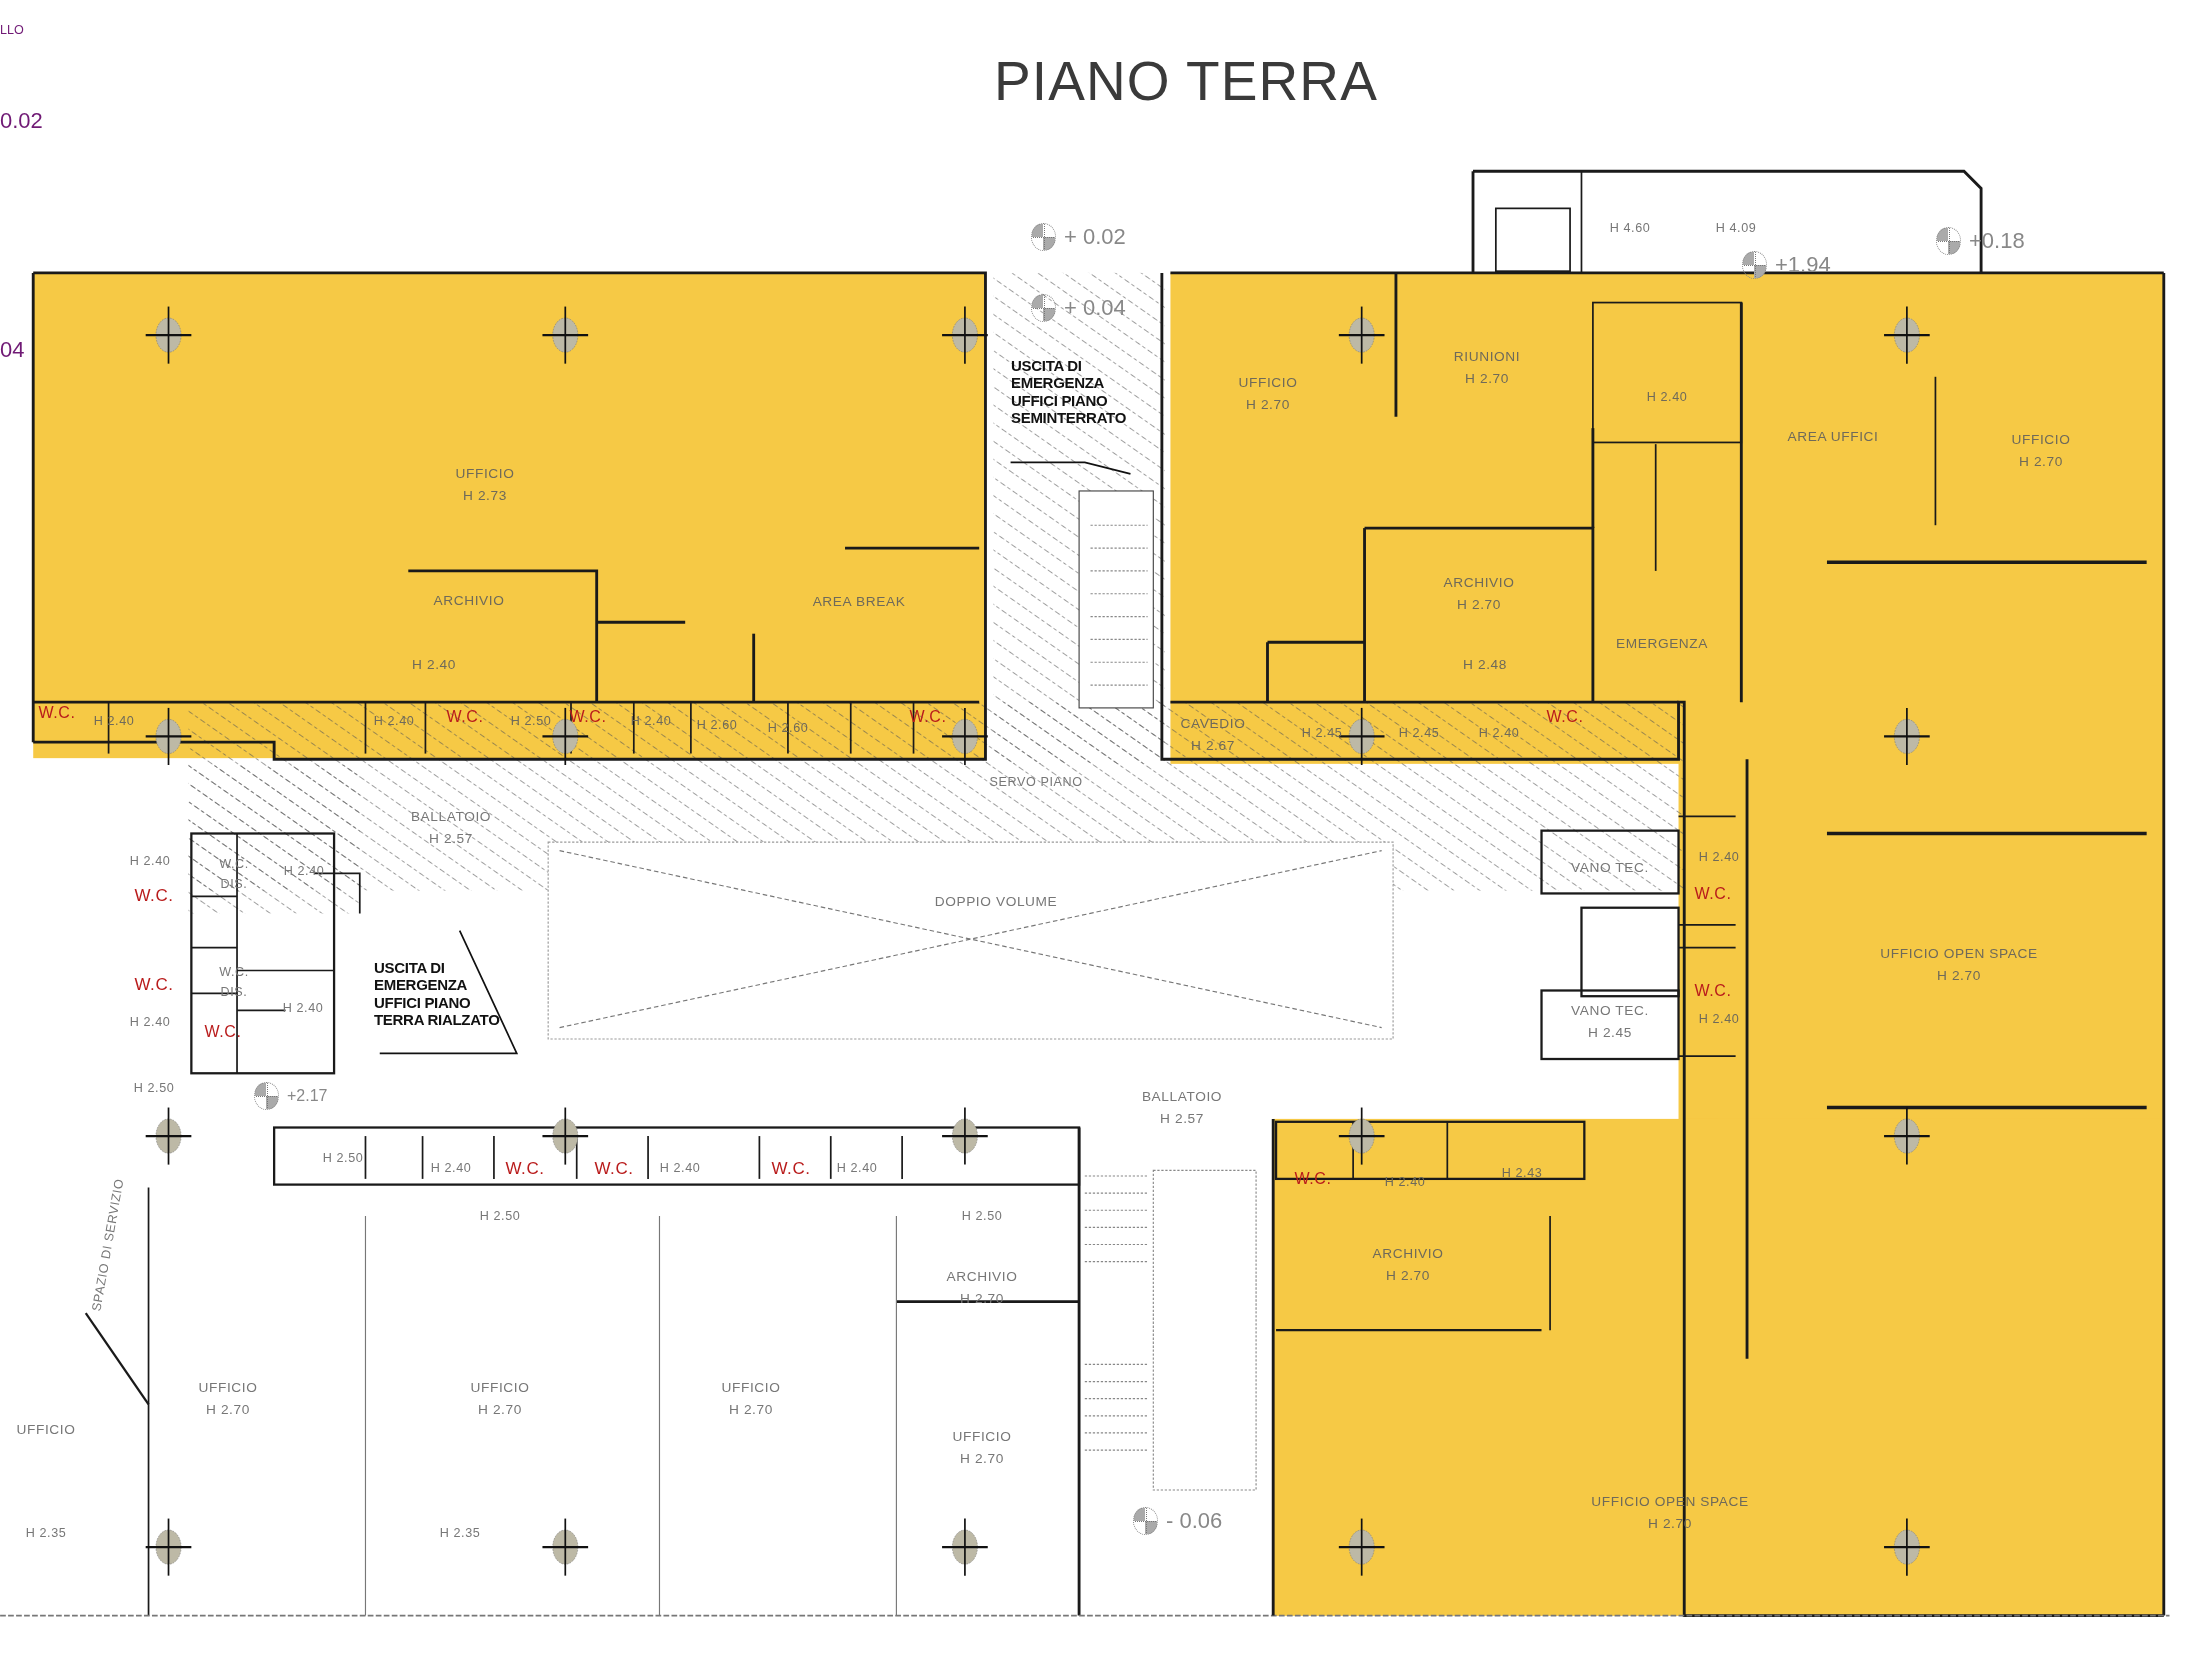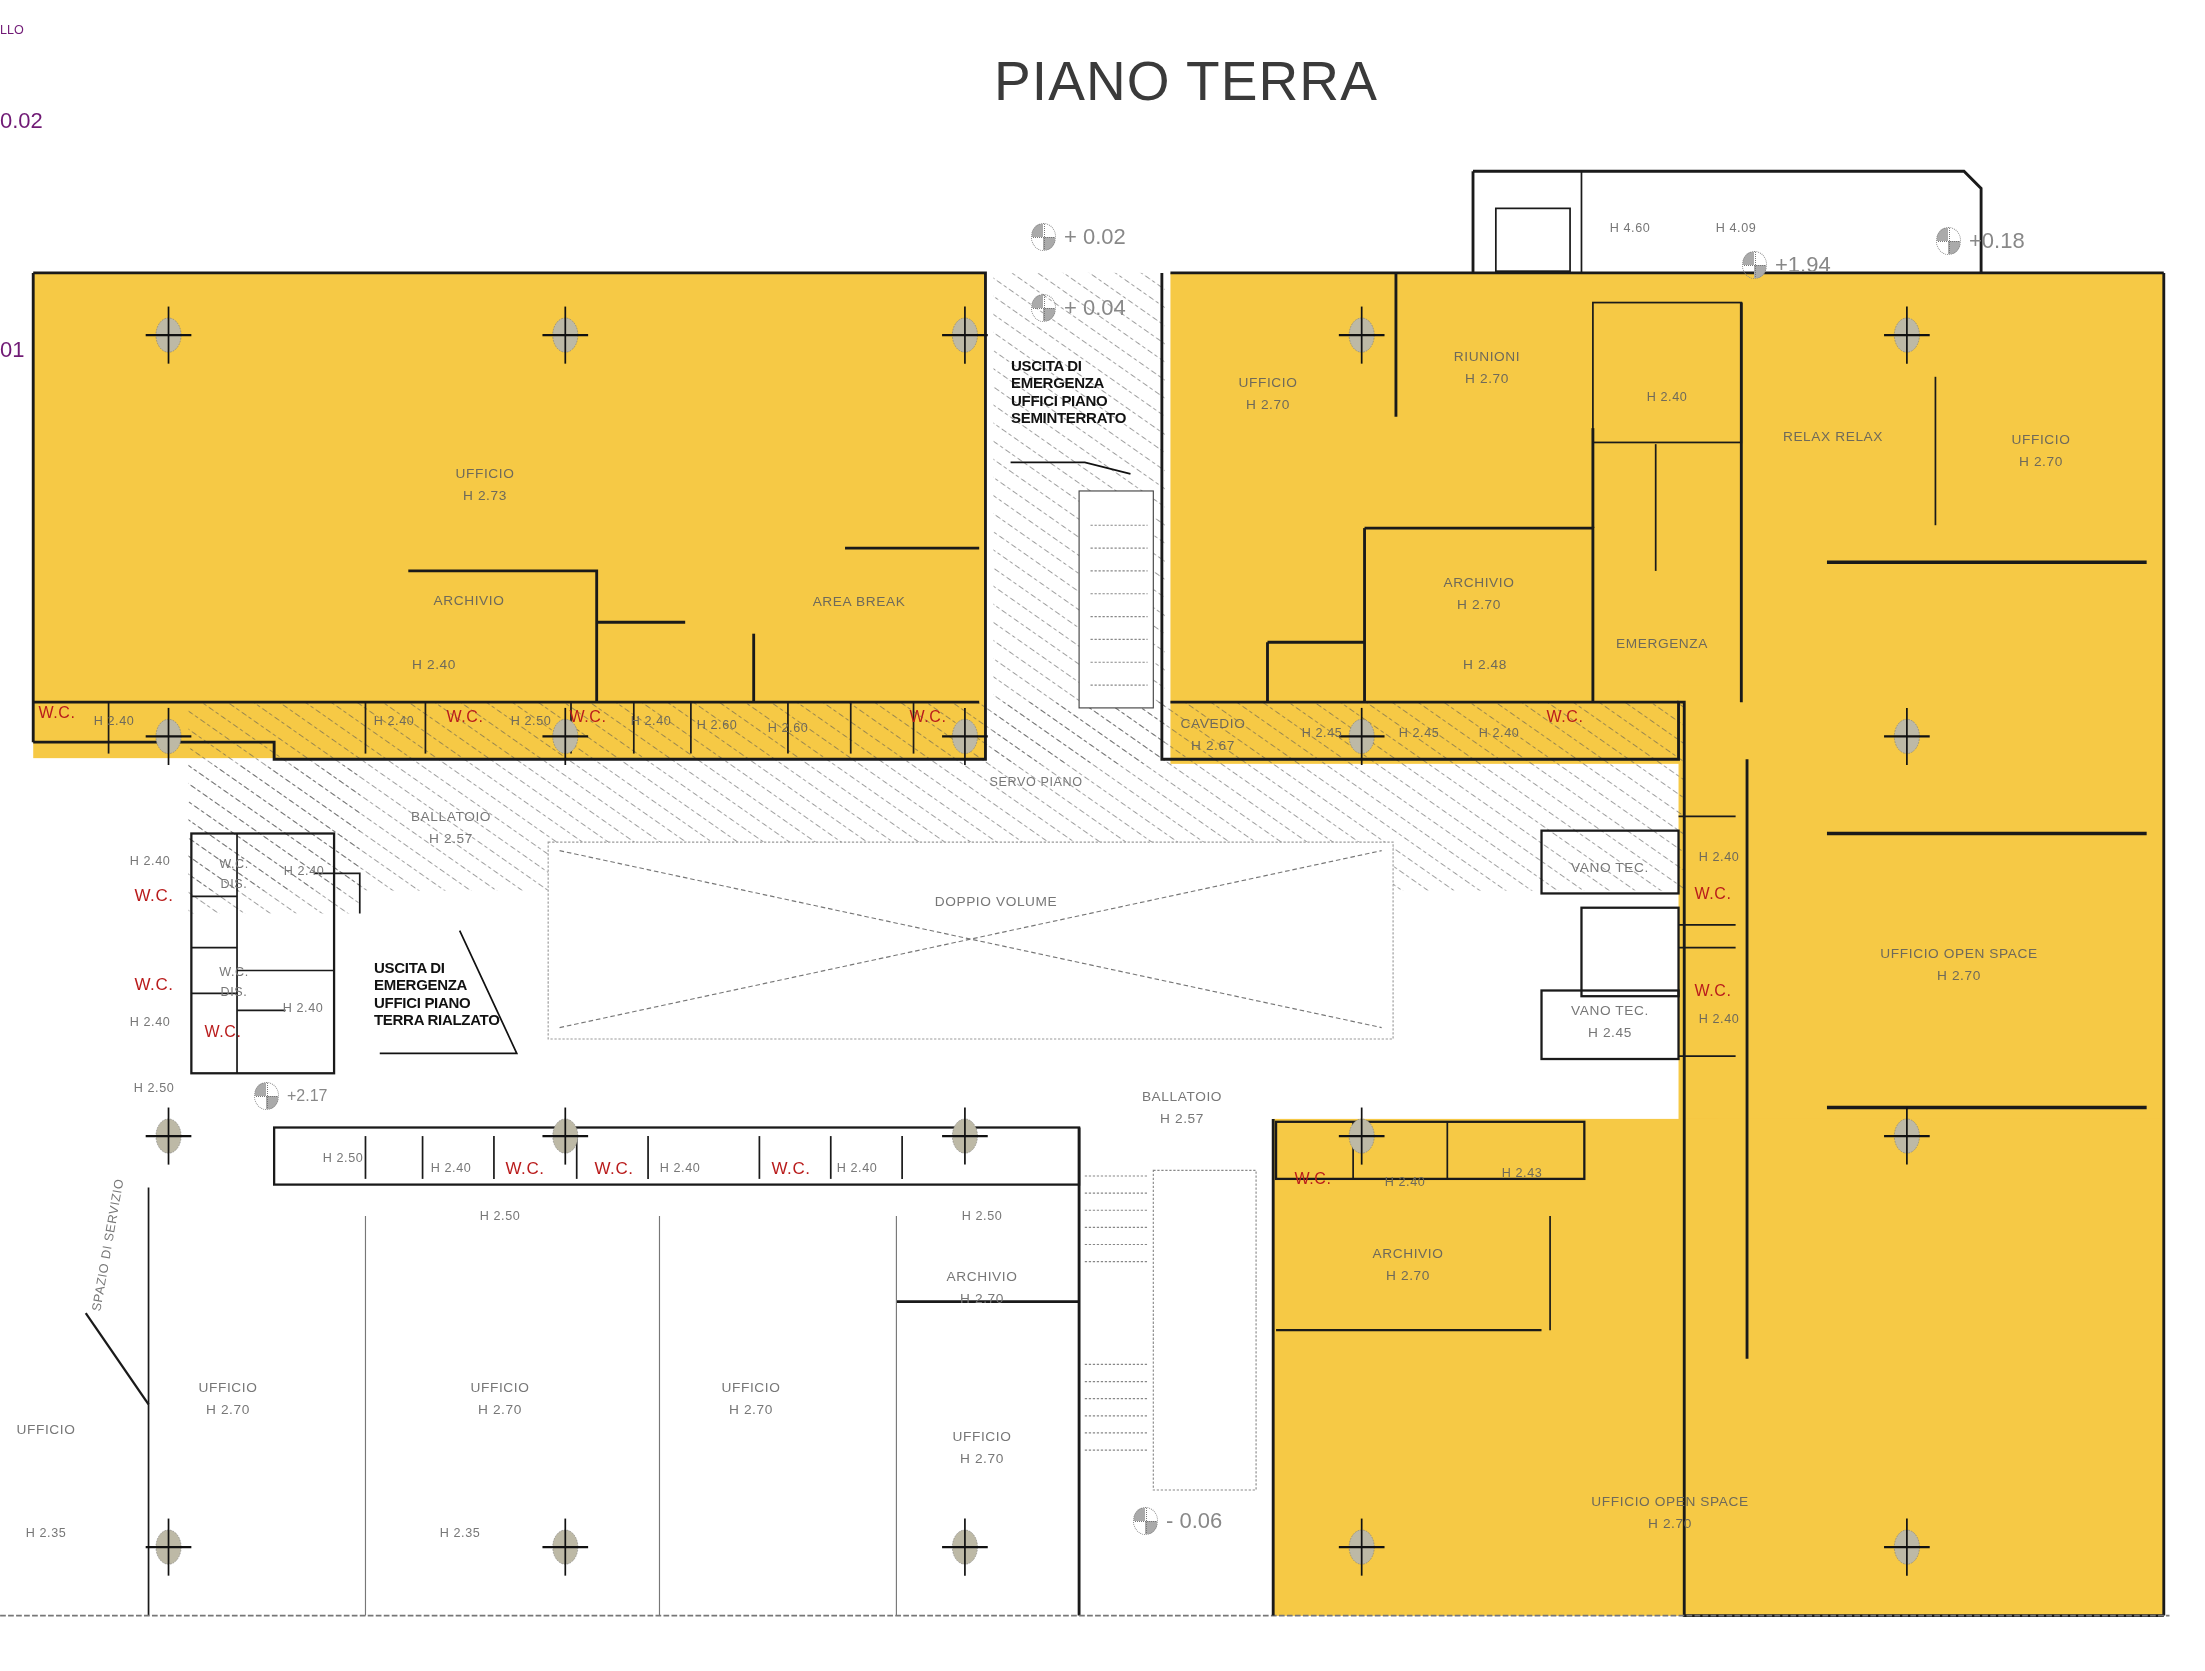--- a/index.html
+++ b/index.html
@@ -213,21 +213,21 @@
     <g stroke="#111" stroke-width="3" fill="none">
       <polyline points="1770,810 1900,810 1980,830"></polyline>
       <polyline points="665,1845 905,1845 805,1630"></polyline>
     </g>
   </svg>
 
   <div class="title">PIANO TERRA</div>
 
   <div class="edge-text" style="left:0;top:23px;font-size:12.6px;">LLO</div>
   <div class="edge-text" style="left:0;top:108px;">0.02</div>
-  <div class="edge-text" style="left:0;top:337px;">01</div>
+  <div class="edge-text" style="left:0;top:337px;">04</div>
 
   <div class="level" style="left:1031px;top:223px;">
     <span class="mark"></span>
     <span>+ 0.02</span>
   </div>
   <div class="level" style="left:1031px;top:294px;">
     <span class="mark"></span>
     <span>+ 0.04</span>
   </div>
   <div class="level" style="left:1742px;top:251px;">
@@ -290,21 +290,21 @@
     <div>UFFICIO</div>
       <div>H 2.70</div>
   </div>
   <div class="lbl" style="left:1487px;top:368px;">
     <div>RIUNIONI</div>
       <div>H 2.70</div>
   </div>
   <div class="lbl small" style="left:1667px;top:397px;">H 2.40</div>
   <div class="lbl small white" style="left:1630px;top:228px;">H 4.60</div>
   <div class="lbl small white" style="left:1736px;top:228px;">H 4.09</div>
-  <div class="lbl" style="left:1833px;top:437px;">RELAX RELAX</div>
+  <div class="lbl" style="left:1833px;top:437px;">AREA UFFICI</div>
   <div class="lbl" style="left:2041px;top:451px;">
     <div>UFFICIO</div>
       <div>H 2.70</div>
   </div>
   <div class="lbl" style="left:1479px;top:594px;">
     <div>ARCHIVIO</div>
       <div>H 2.70</div>
   </div>
   <div class="lbl" style="left:1485px;top:665px;">H 2.48</div>
   <div class="lbl" style="left:1662px;top:644px;">EMERGENZA</div>

